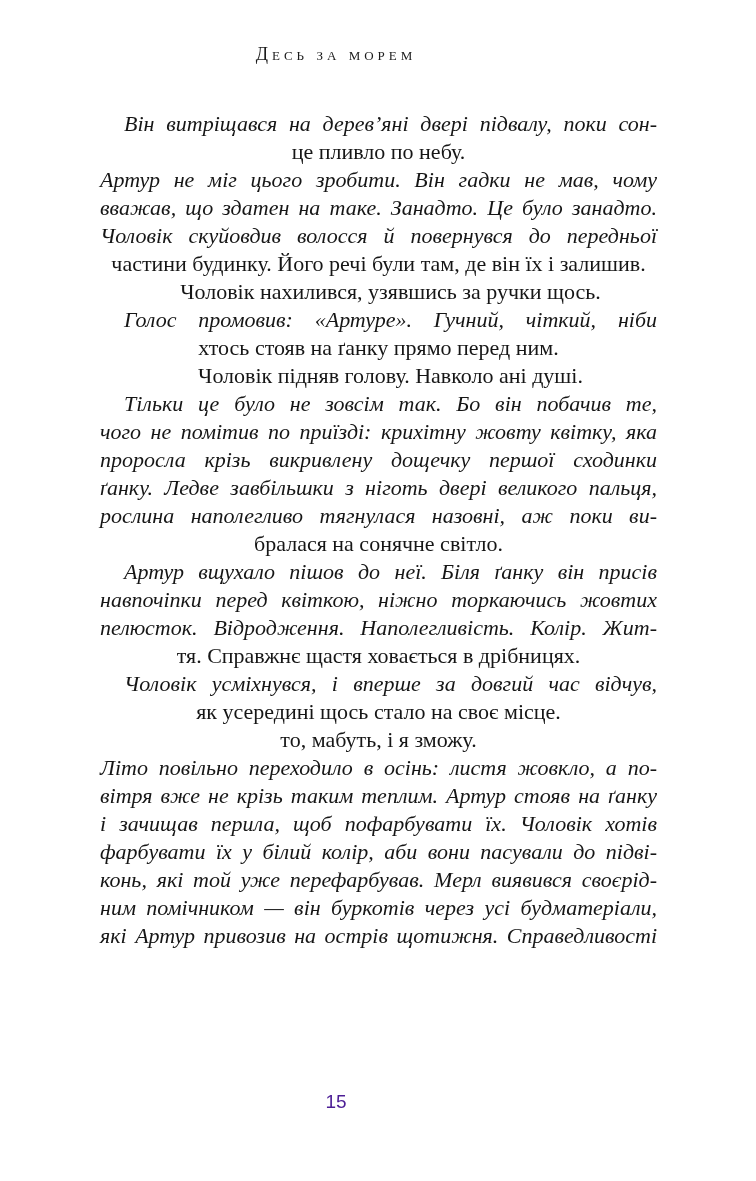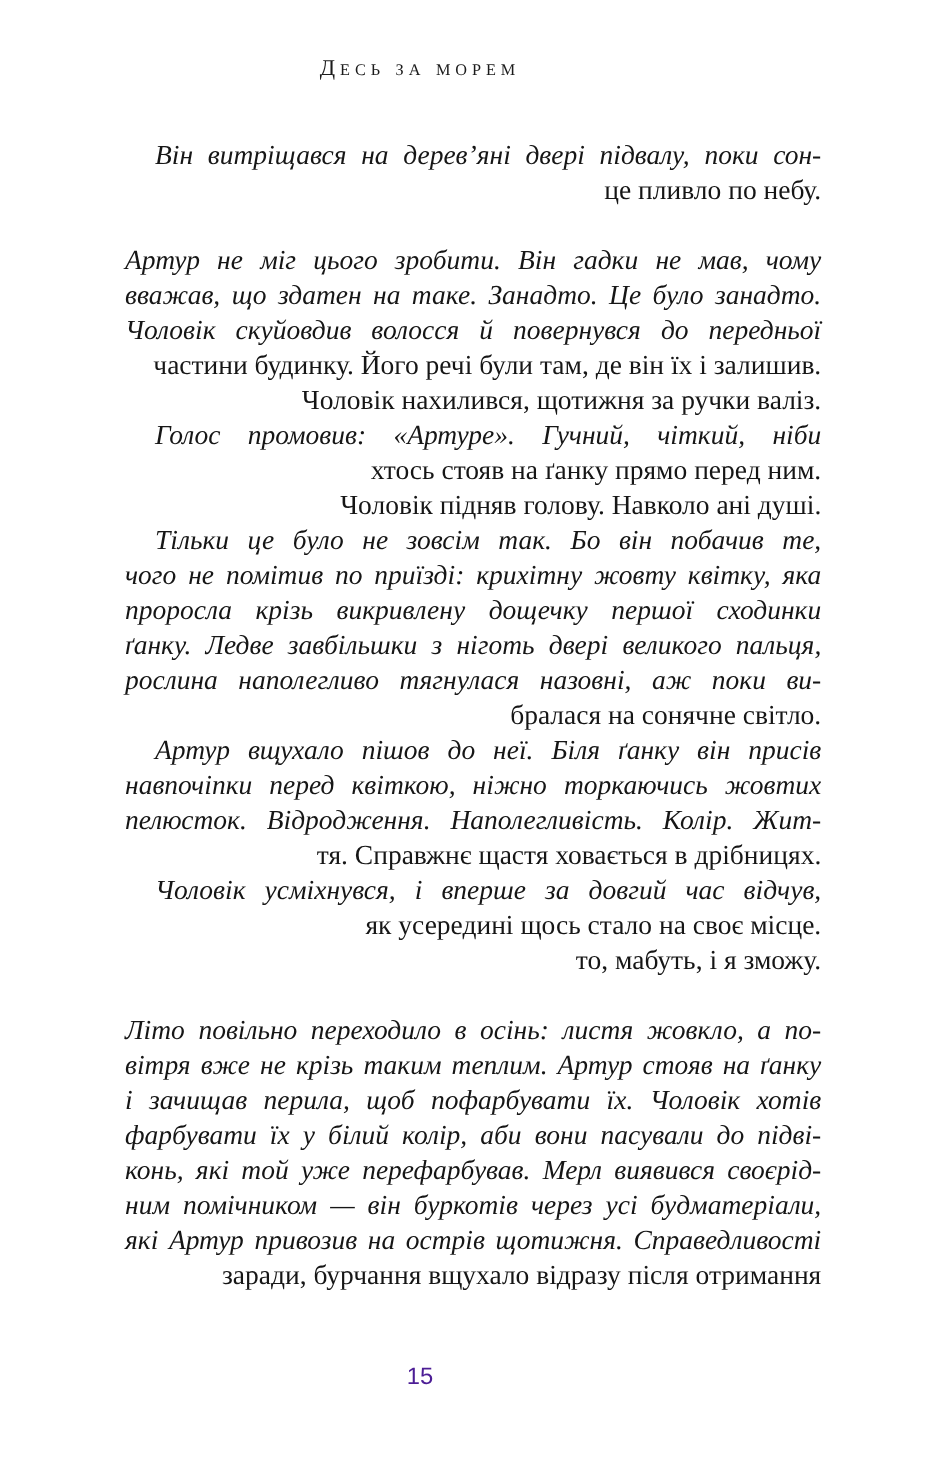--- a/index.html
+++ b/index.html
@@ -29,24 +29,24 @@
   }
   .text-column {
     position: absolute;
     top: 110px;
     left: 100px;
     width: 557px;
     font-size: 22px;
     line-height: 28px;
   }
   .para { margin: 0; }
-  .para.space-before { margin-top: 28px; }
+  .para.space-before { }
   .line {
     min-height: 28px;
-    text-align: right;
+    text-align: center;
   }
   .line.just {
     text-align: justify;
     text-align-last: justify;
     text-justify: inter-word;
     font-style: italic;
   }
   .line.indent {
     text-indent: 24px;
   }
@@ -72,21 +72,21 @@
         <div class="line just indent">Він витріщався на дерев’яні двері підвалу, поки сон-</div>
         <div class="line">це пливло по небу.</div>
       </div>
       <div class="para space-before">
         <div class="line just">Артур не міг цього зробити. Він гадки не мав, чому</div>
         <div class="line just">вважав, що здатен на таке. Занадто. Це було занадто.</div>
         <div class="line just">Чоловік скуйовдив волосся й повернувся до передньої</div>
         <div class="line">частини будинку. Його речі були там, де він їх і залишив.</div>
       </div>
       <div class="para">
-        <div class="line indent">Чоловік нахилився, щотижня за ручки валіз.</div>
+        <div class="line indent">Чоловік нахилився, узявшись за ручки щось.</div>
       </div>
       <div class="para">
         <div class="line just indent">Голос промовив: «Артуре». Гучний, чіткий, ніби</div>
         <div class="line">хтось стояв на ґанку прямо перед ним.</div>
       </div>
       <div class="para">
         <div class="line indent">Чоловік підняв голову. Навколо ані душі.</div>
       </div>
       <div class="para">
         <div class="line just indent">Тільки це було не зовсім так. Бо він побачив те,</div>
@@ -110,18 +110,17 @@
         <div class="line">то, мабуть, і я зможу.</div>
       </div>
       <div class="para space-before">
         <div class="line just">Літо повільно переходило в осінь: листя жовкло, а по-</div>
         <div class="line just">вітря вже не крізь таким теплим. Артур стояв на ґанку</div>
         <div class="line just">і зачищав перила, щоб пофарбувати їх. Чоловік хотів</div>
         <div class="line just">фарбувати їх у білий колір, аби вони пасували до підві-</div>
         <div class="line just">конь, які той уже перефарбував. Мерл виявився своєрід-</div>
         <div class="line just">ним помічником — він буркотів через усі будматеріали,</div>
         <div class="line just">які Артур привозив на острів щотижня. Справедливості</div>
-        <div class="line">заради, бурчання вщухало відразу після отримання</div>
       </div>
     </div>
 
   <div class="page-number">15</div>
 </div>
 
 </body></html>

